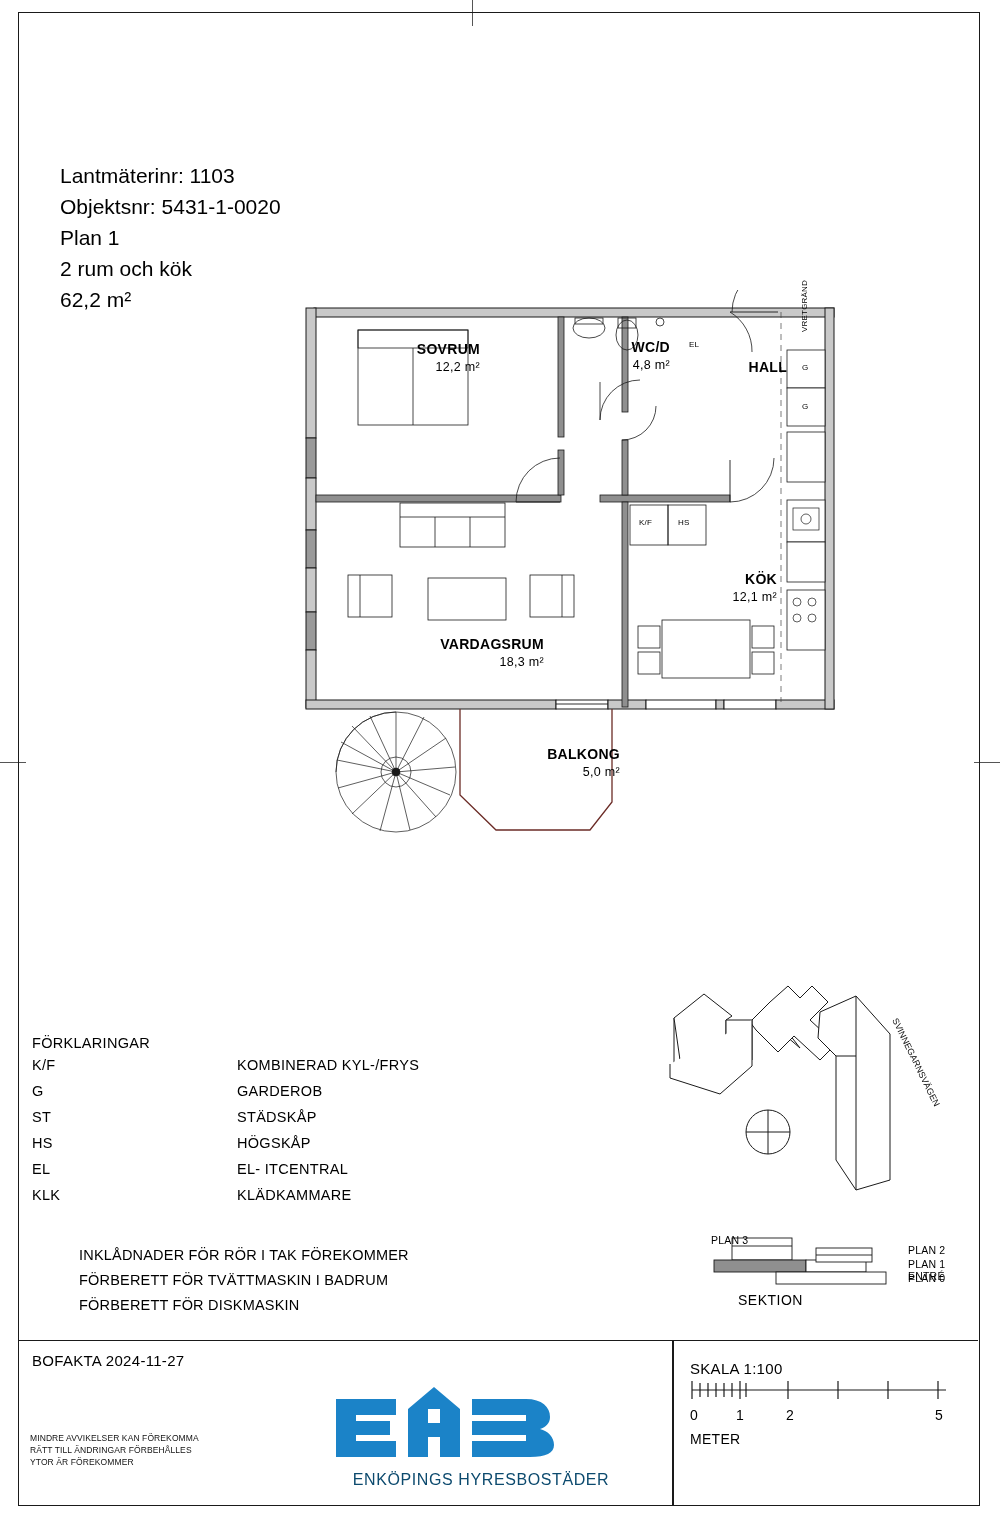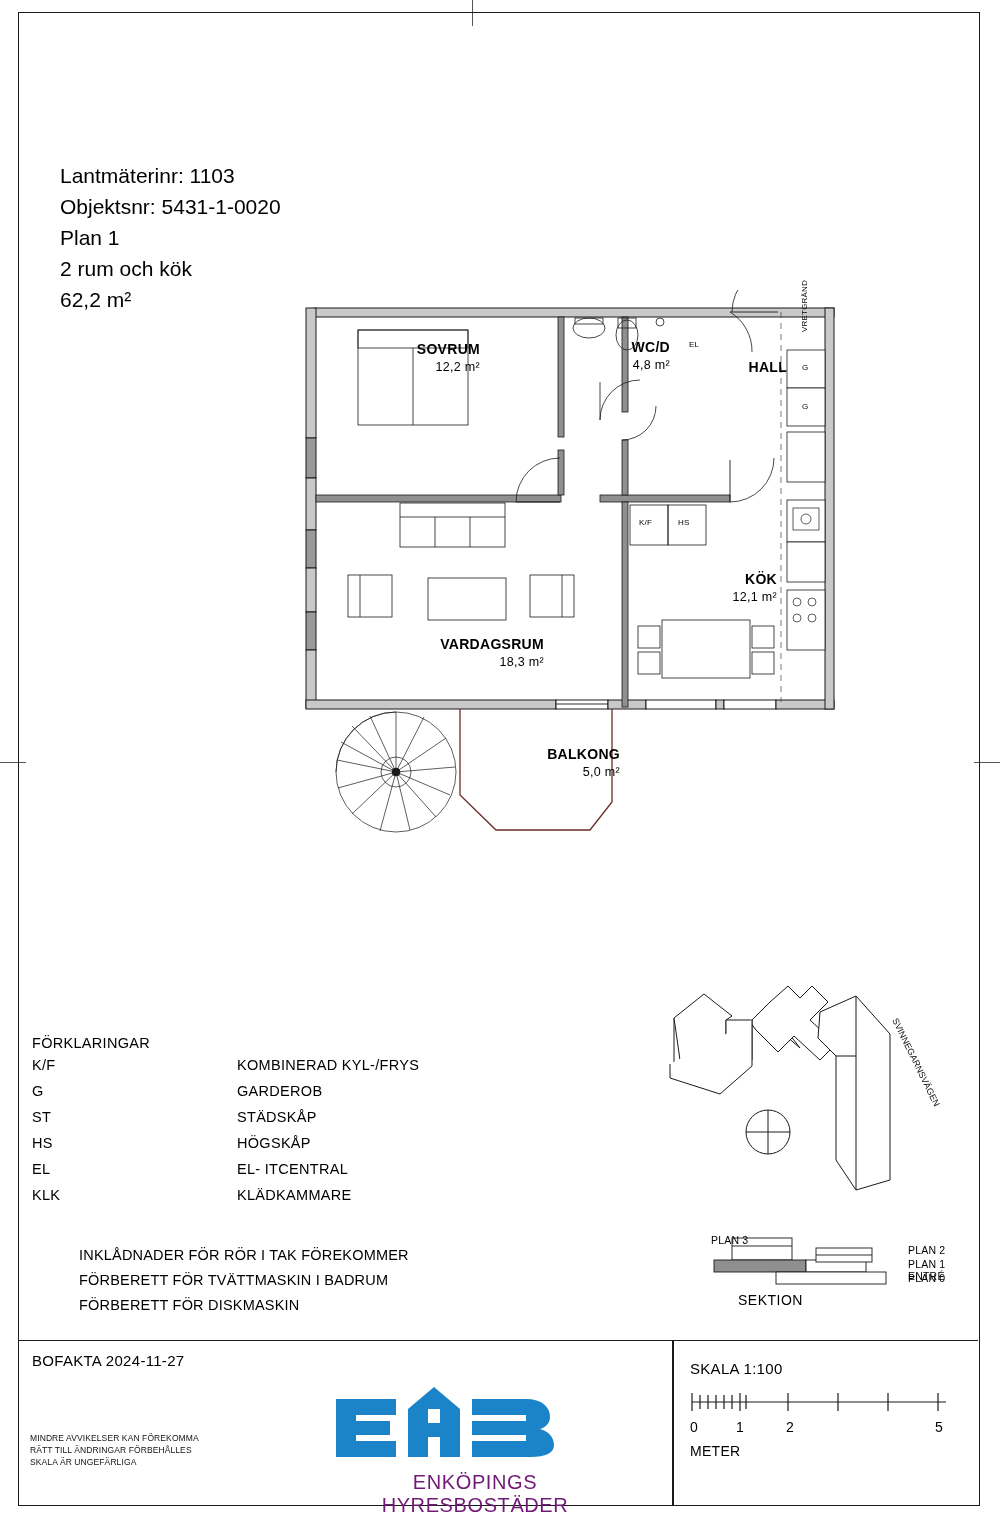--- a/index.html
+++ b/index.html
@@ -180,37 +180,36 @@
   .logo {
     position: absolute;
     left: 330px;
     top: 1385px;
     width: 270px;
     height: 110px;
     text-align: center;
   }
   .logo-name {
     position: absolute;
-    left: 10px;
+    left: 16px;
     top: 86px;
     width: 270px;
-    font-size: 20px;
+    font-size: 16px;
     letter-spacing: 0.6px;
-    color: #701a75;
+    color: #0c4a6e;
   }
   .scale-block {
     position: absolute;
     left: 690px;
     top: 1360px;
     width: 260px;
   }
   .scale-title {
     font-size: 15px;
     letter-spacing: 0.3px;
-    margin-bottom: 12px;
   }
   .scale-nums {
     position: relative;
     height: 18px;
     font-size: 14px;
   }
   .scale-nums span { position: absolute; top: 0; }
   .meter {
     margin-top: 6px;
     font-size: 14px;
@@ -500,21 +499,21 @@
   <div class="section-label">SEKTION</div>
 
   <div class="bottom-bar"></div>
   <div class="divider-v"></div>
 
   <div class="bofakta">BOFAKTA 2024-11-27</div>
 
   <div class="disclaimer">
     <div>MINDRE AVVIKELSER KAN FÖREKOMMA</div>
     <div>RÄTT TILL ÄNDRINGAR FÖRBEHÅLLES</div>
-    <div>SKALA ÄR UNGEFÄRLIGA</div>
+    <div>YTOR ÄR FÖREKOMMER</div>
   </div>
 
   <div class="logo">
     <svg width="270" height="84" viewBox="0 0 270 84" xmlns="http://www.w3.org/2000/svg">
       <g fill="#1b83c8">
 
         <path d="M6,14 L66,14 L66,30 L26,30 L26,36 L60,36 L60,50 L26,50 L26,56 L66,56 L66,72 L6,72 Z"></path>
 
         <path d="M78,24 L104,2 L130,24 L130,72 L110,72 L110,52 L98,52 L98,72 L78,72 Z M98,24 L98,38 L110,38 L110,24 Z"></path>
 

